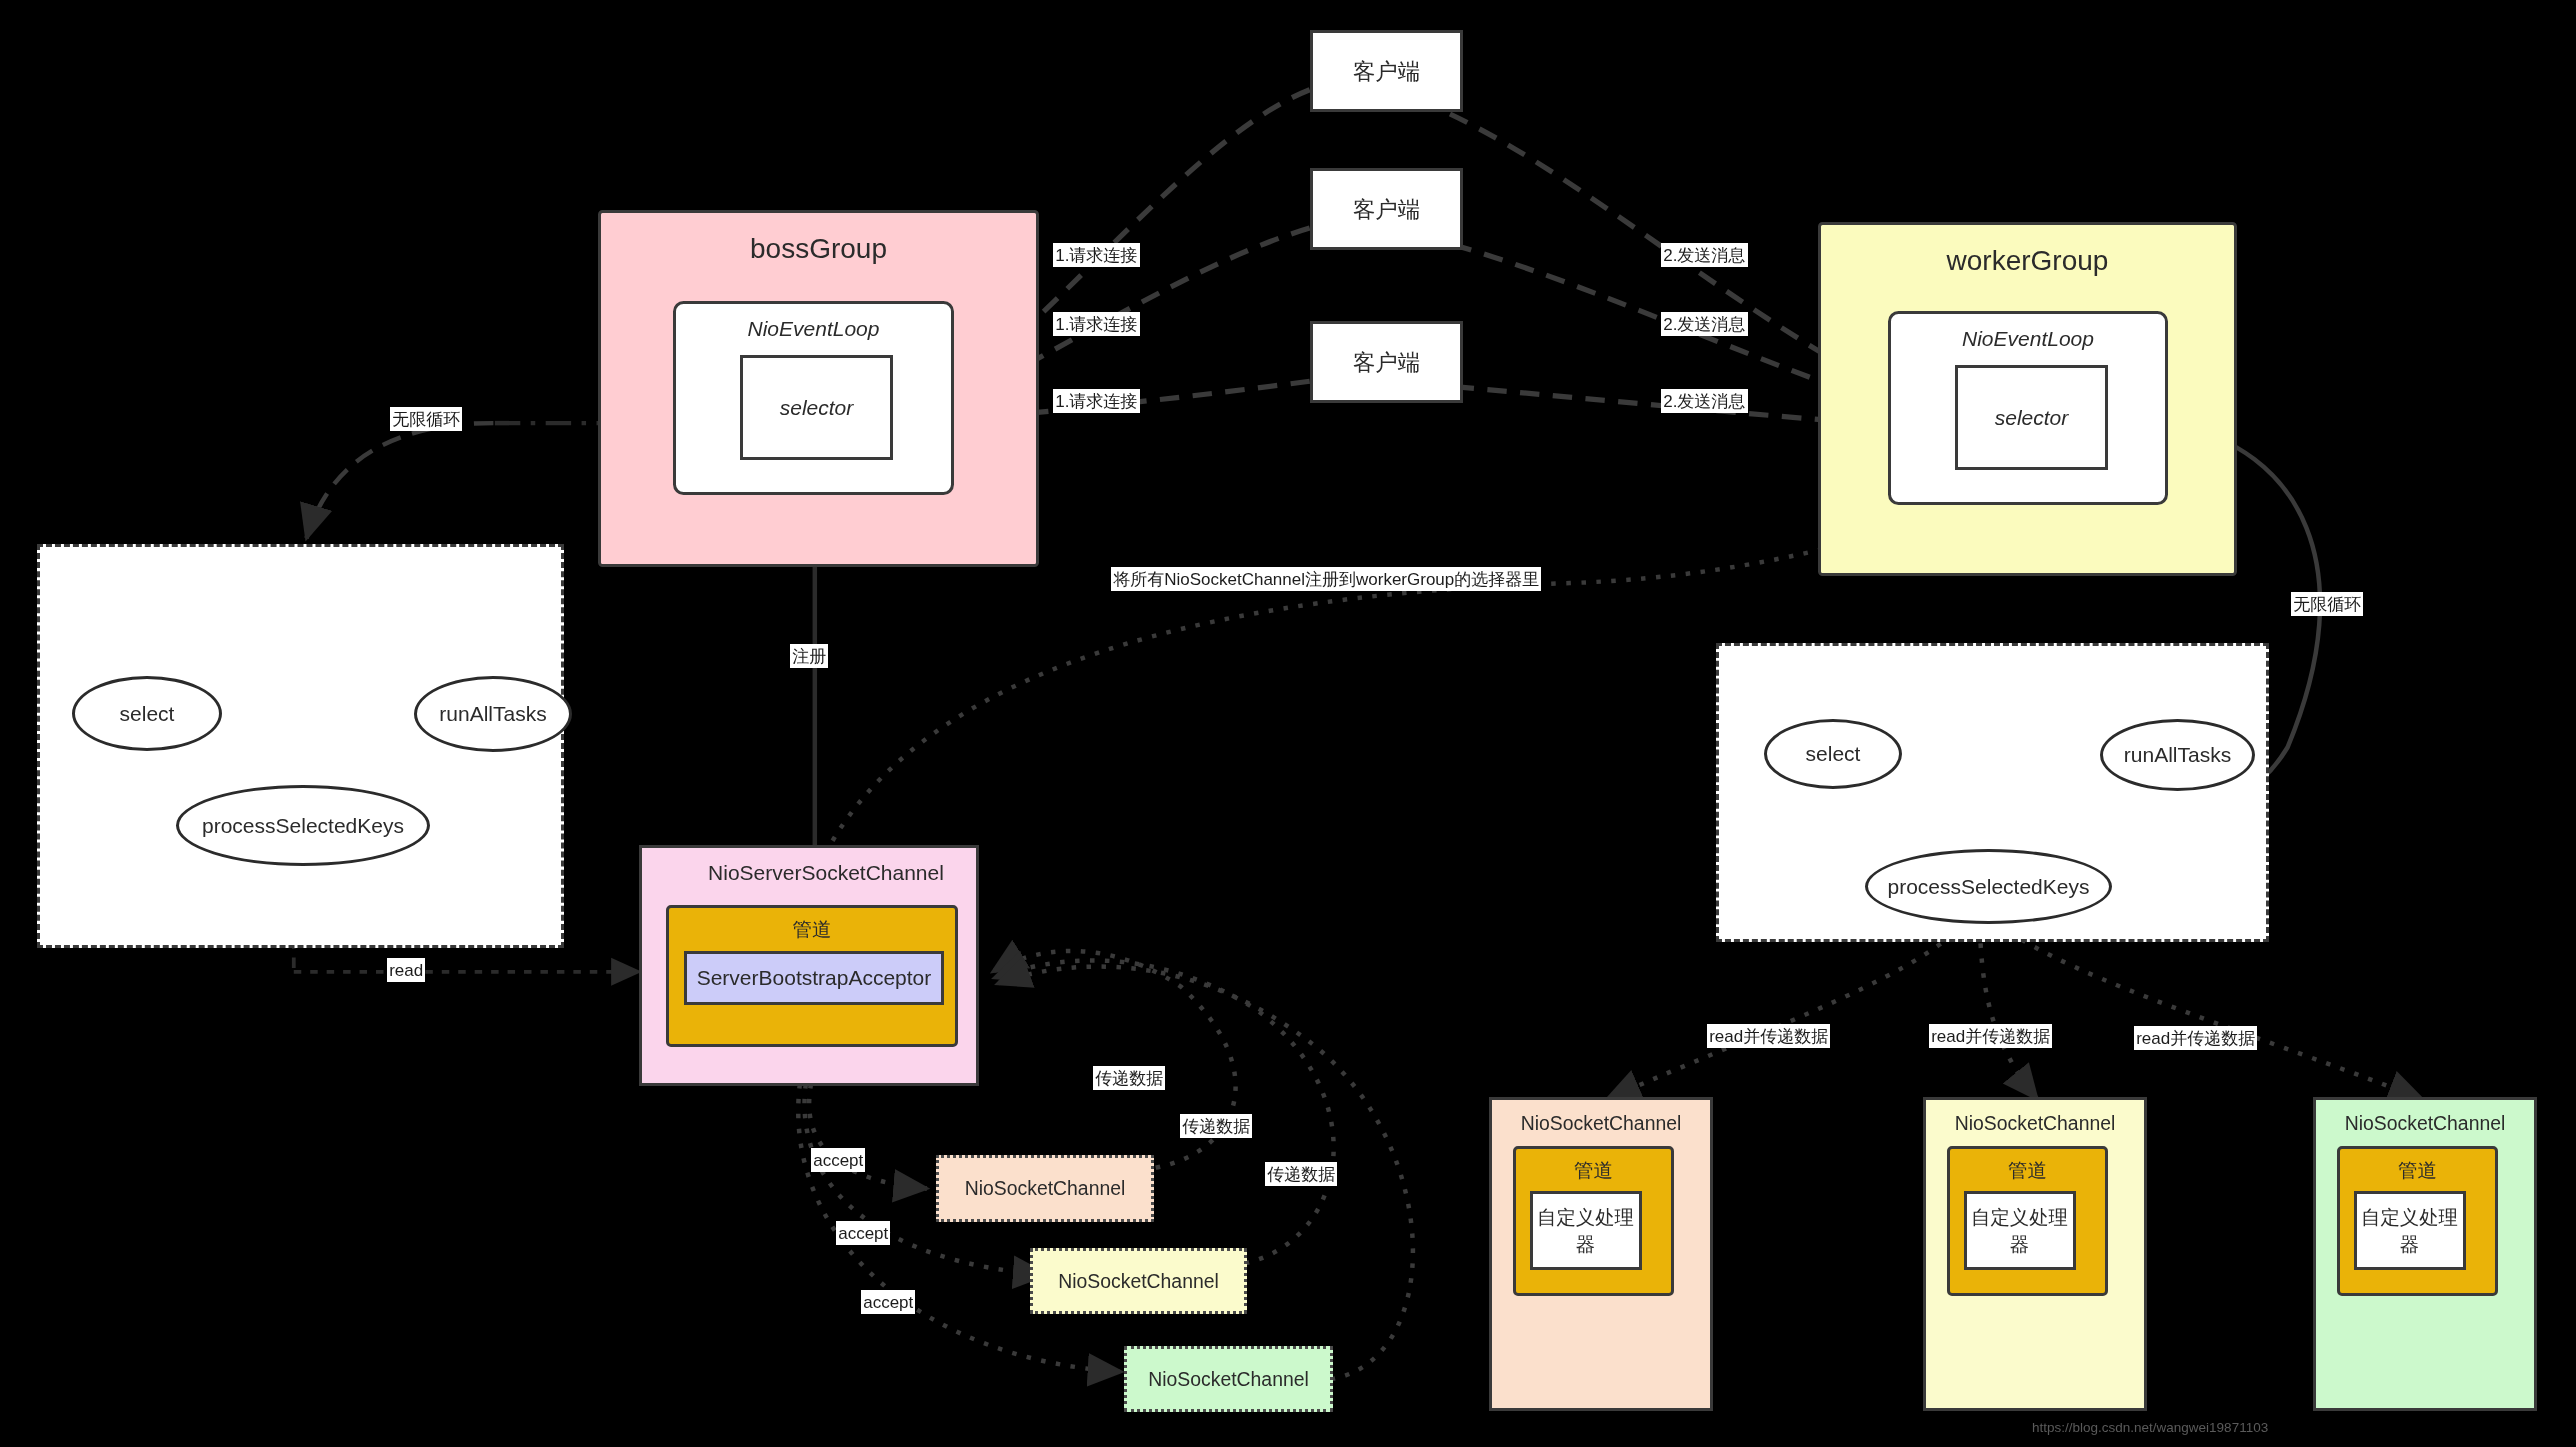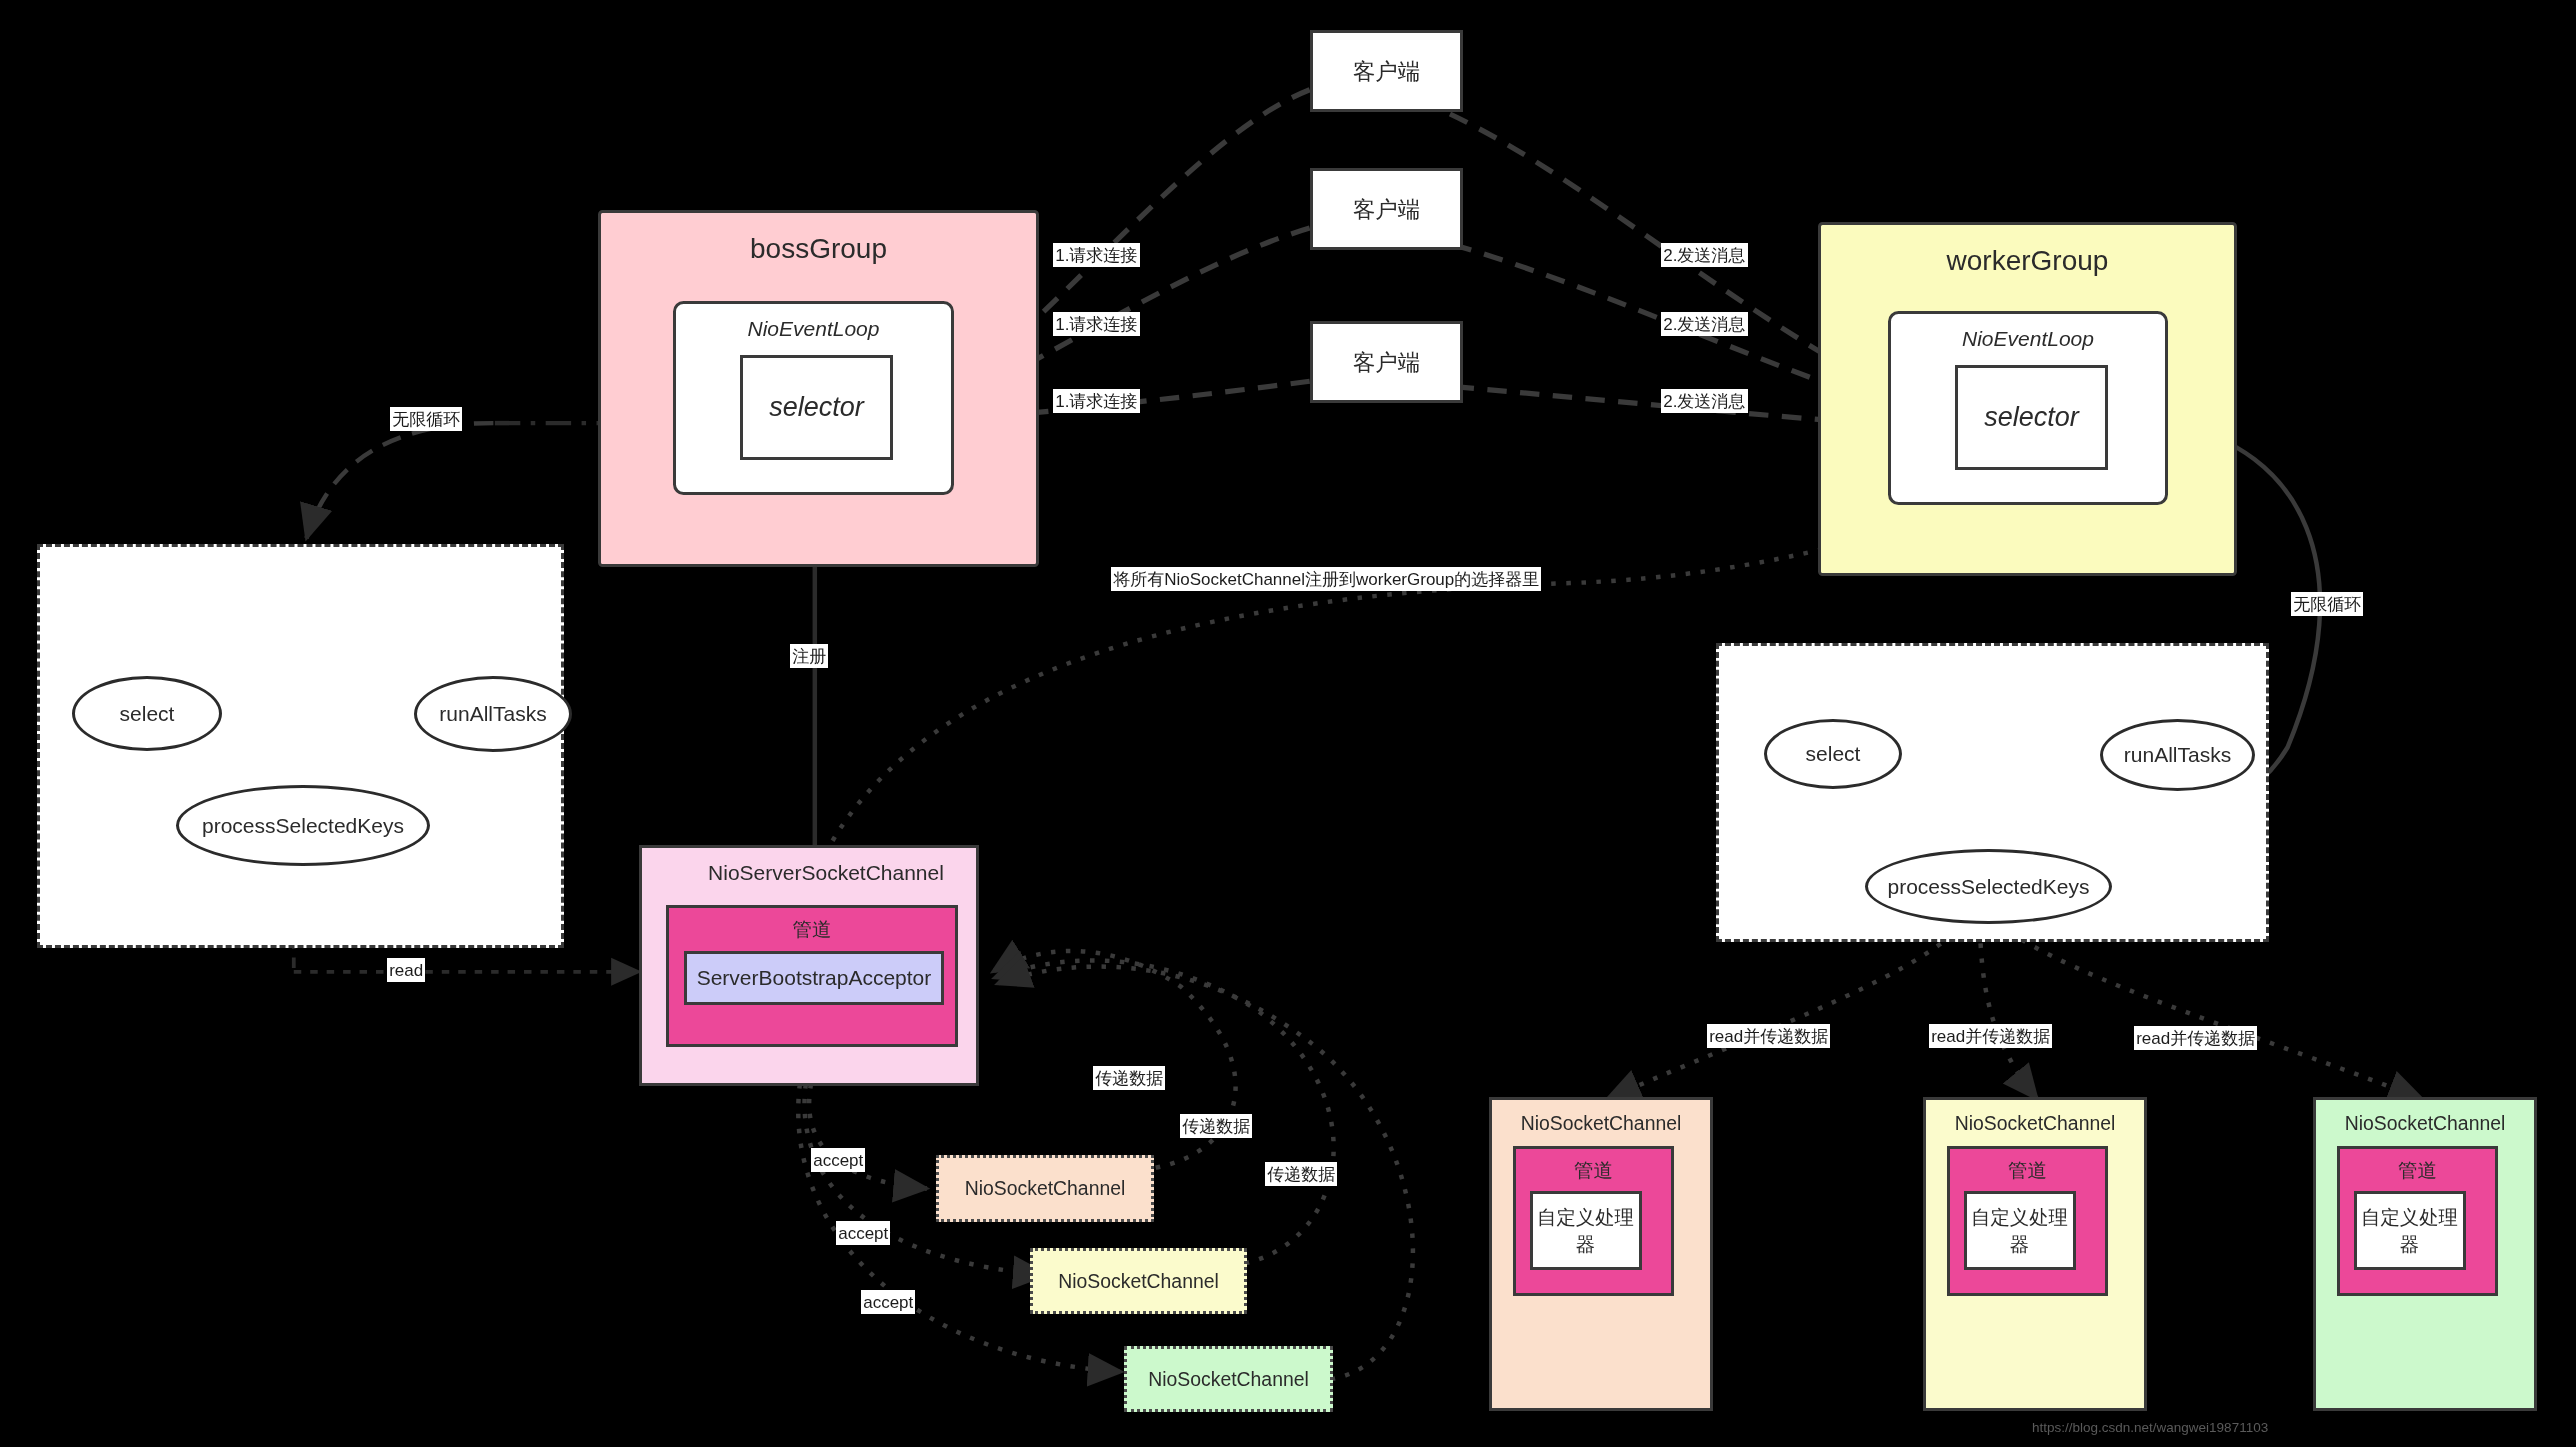--- a/index.html
+++ b/index.html
@@ -56,21 +56,21 @@
     line-height: 27px;
   }
   .selector {
     position: absolute;
     background: #ffffff;
     border: 3.7px solid #3a3a3a;
     box-sizing: border-box;
     display: flex;
     align-items: center;
     justify-content: center;
-    font-size: 27px;
+    font-size: 21px;
   }
 
   
   .client {
     background: #ffffff;
     border: 3.7px solid #3a3a3a;
     display: flex;
     align-items: center;
     justify-content: center;
     font-size: 22.4px;
@@ -98,23 +98,23 @@
   
   .nssc {
     background: #fbd5ec;
     border: 3.7px solid #3a3a3a;
     box-sizing: border-box;
     padding-top: 12px;
   }
   .nssc > .title { font-size: 21px; line-height: 25.4px; }
   .pipeline {
     position: absolute;
-    background: #ec4899;
-    border: 3.7px solid #3a3a3a;
-    border-radius: 0;
+    background: #eab308;
+    border: 3.7px solid #3a3a3a;
+    border-radius: 5px;
     box-sizing: border-box;
     padding-top: 9px;
   }
   .pipeline > .title { font-size: 19.4px; line-height: 24px; }
   .acceptor {
     position: absolute;
     background: #ccccf9;
     border: 3px solid #3a3a3a;
     box-sizing: border-box;
     display: flex;

